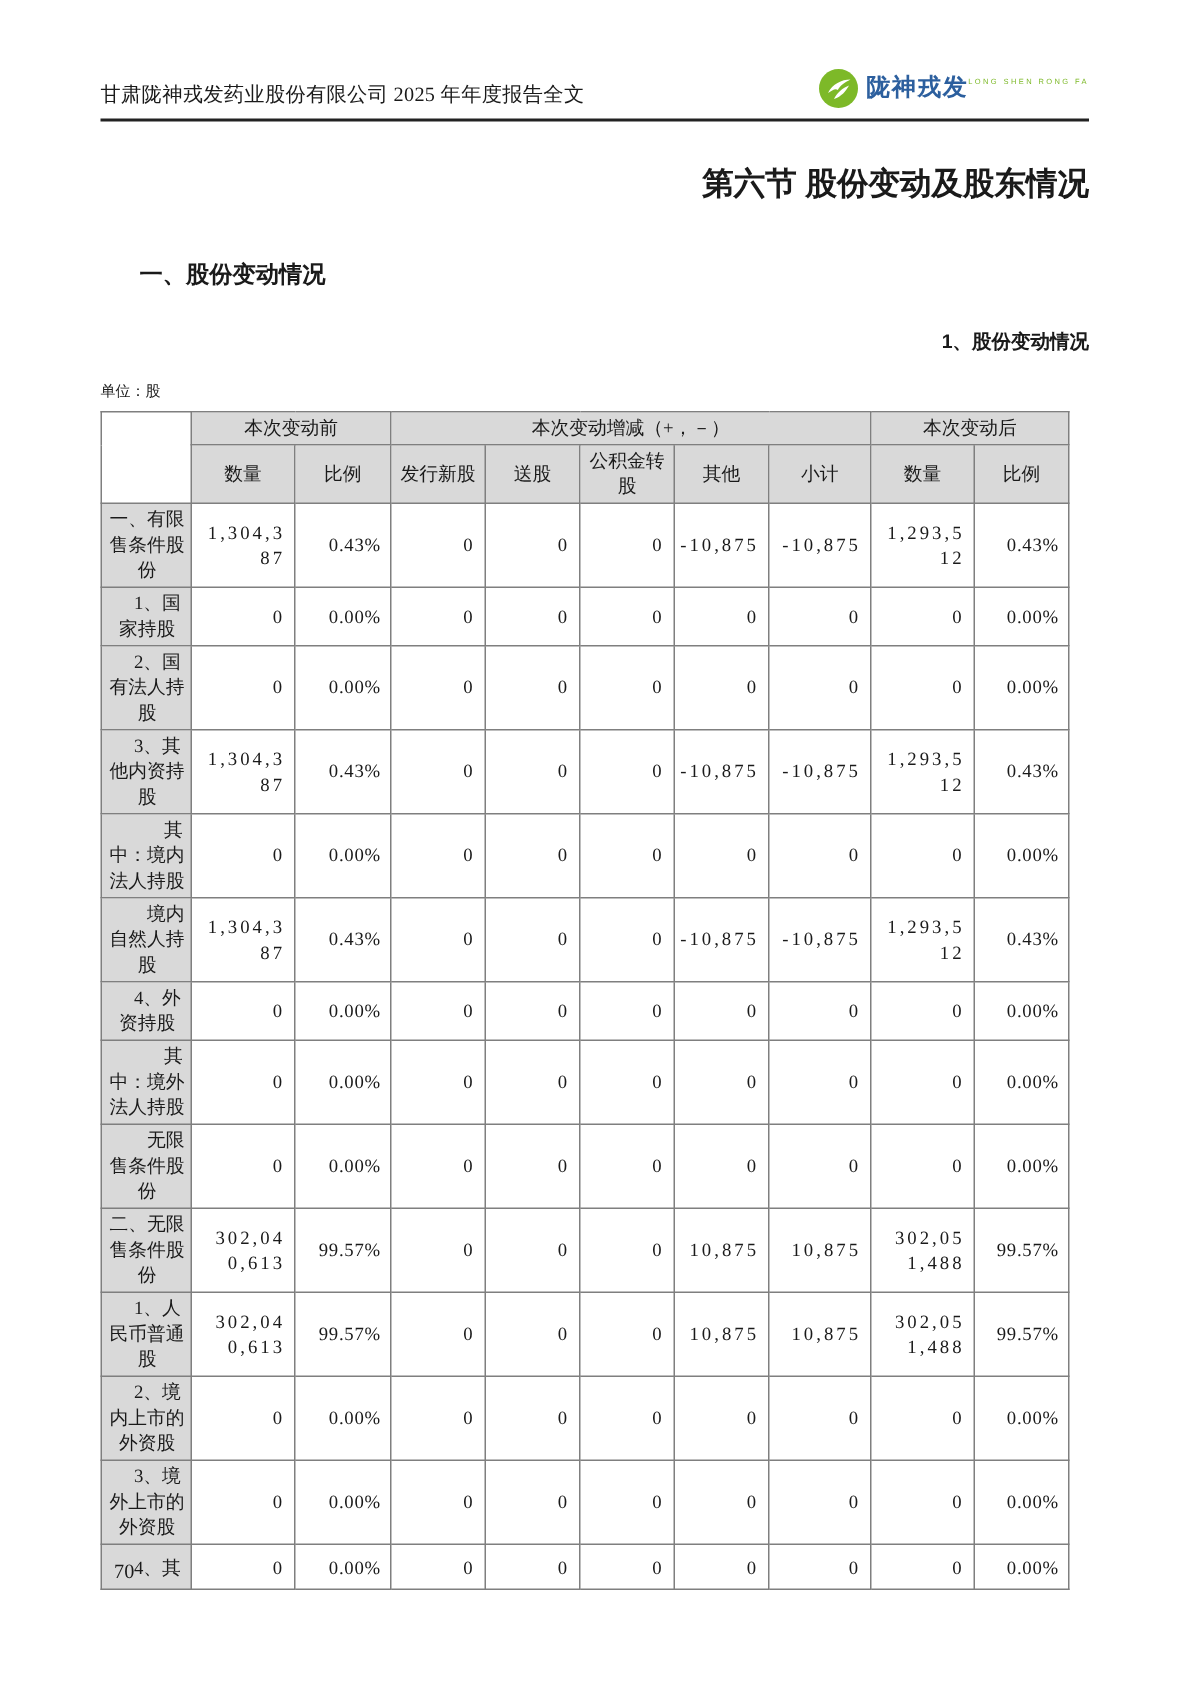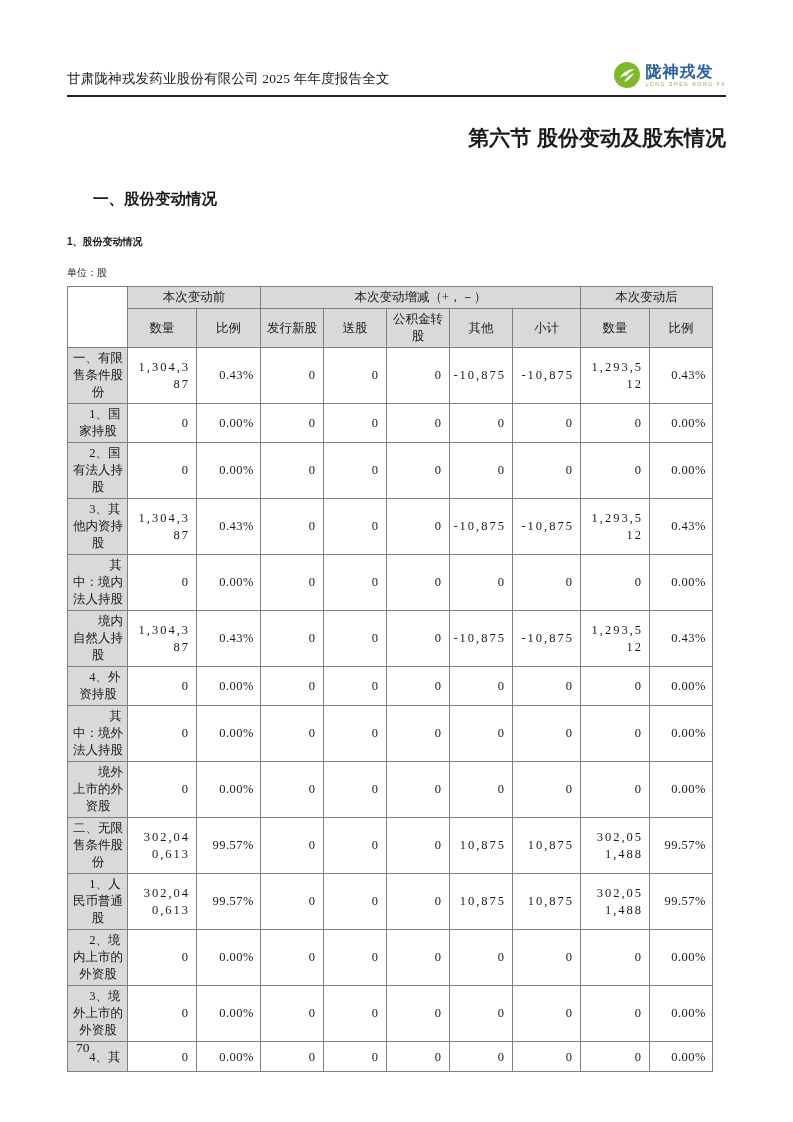--- a/index.html
+++ b/index.html
@@ -13,32 +13,32 @@
   html,body{background:#ffffff;}
   .page{
     position:relative;
     width:793px;height:1122px;
     background:#ffffff;
     font-family:"Liberation Serif","DejaVu Serif",serif;
     color:var(--ink);
     overflow:hidden;
   }
   .content{
-    position:absolute;left:67px;top:16px;width:659px;
+    position:absolute;left:67px;top:0;width:659px;
   }
   
   .page-header{
     display:flex;justify-content:space-between;align-items:flex-end;
     padding-top:46px;padding-bottom:7px;
     border-bottom:2px solid #222222;
   }
   .doc-title{font-size:13.5px;letter-spacing:.2px;}
   .logo{display:flex;align-items:center;gap:5px;}
   .logo-mark{width:26px;height:26px;flex:0 0 auto;}
-  .logo-text-wrap{display:flex;flex-direction:column;line-height:1;}
+  .logo-text-wrap{display:flex;flex-direction:row;line-height:1;}
   .logo-cn{
     font-family:"Liberation Sans","DejaVu Sans",sans-serif;
     font-weight:bold;font-size:16px;color:var(--logo-blue);letter-spacing:1px;
   }
   .logo-en{
     font-family:"Liberation Sans","DejaVu Sans",sans-serif;
     font-size:5px;color:var(--logo-green);letter-spacing:1.6px;margin-top:2px;
   }
   
   .section-title{
@@ -47,21 +47,21 @@
     font-weight:bold;font-size:21px;
   }
   .h1{
     margin-top:37px;
     font-family:"Liberation Sans","DejaVu Sans",sans-serif;
     font-weight:bold;font-size:15.5px;margin-left:26px;
   }
   .h2{
     margin-top:25px;
     font-family:"Liberation Sans","DejaVu Sans",sans-serif;
-    font-weight:bold;font-size:10px;
+    font-weight:bold;font-size:13px;text-align:right;
   }
   .unit-note{
     margin-top:17px;width:645px;
     text-align:left;padding-right:13px;
     font-size:10px;
   }
   
   table.share-table{
     margin-top:6px;width:645px;
     border-collapse:collapse;table-layout:fixed;
@@ -261,21 +261,21 @@
             <td class="pct">0.00%</td>
             <td class="num">0</td>
             <td class="num">0</td>
             <td class="num">0</td>
             <td class="num">0</td>
             <td class="num">0</td>
             <td class="num">0</td>
             <td class="pct">0.00%</td>
           </tr>
           <tr>
-            <td class="label lv3">境外上市的外资股</td>
+            <td class="label lv3">无限售条件股份</td>
             <td class="num">0</td>
             <td class="pct">0.00%</td>
             <td class="num">0</td>
             <td class="num">0</td>
             <td class="num">0</td>
             <td class="num">0</td>
             <td class="num">0</td>
             <td class="num">0</td>
             <td class="pct">0.00%</td>
           </tr>

